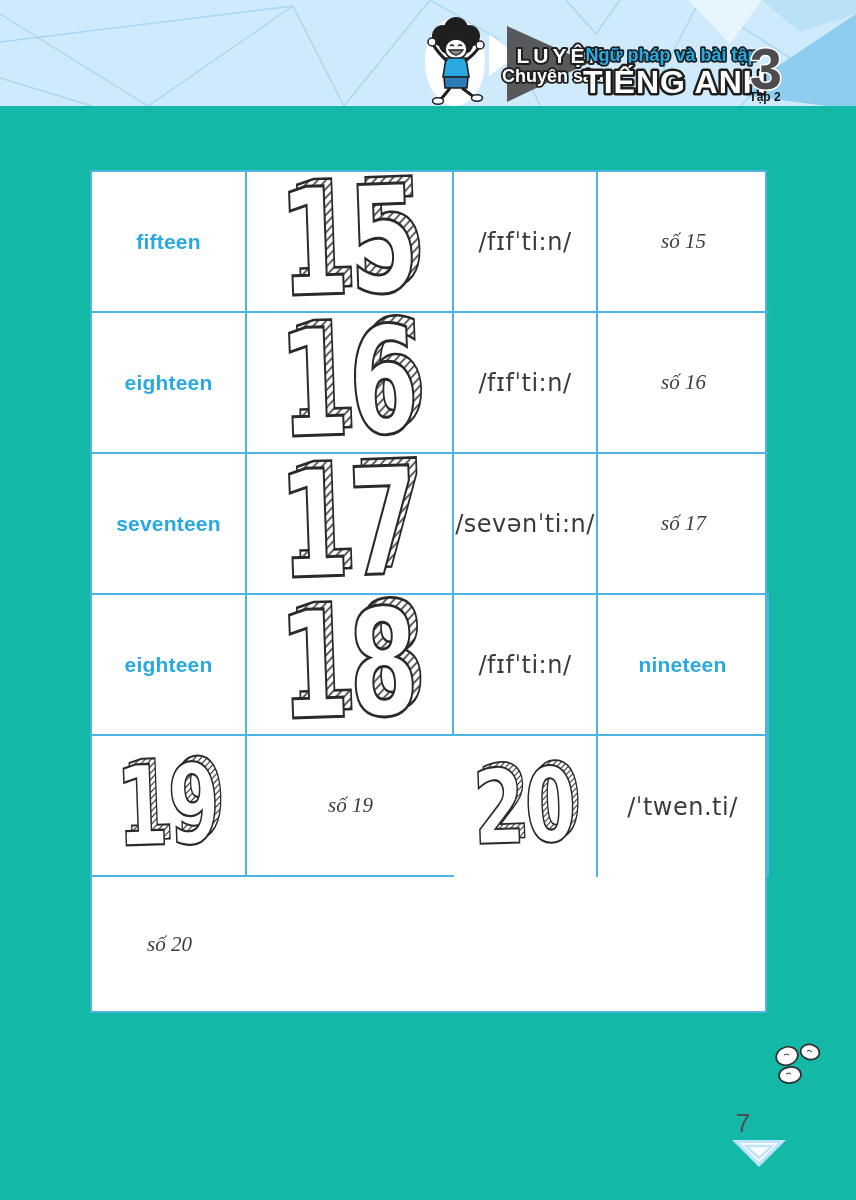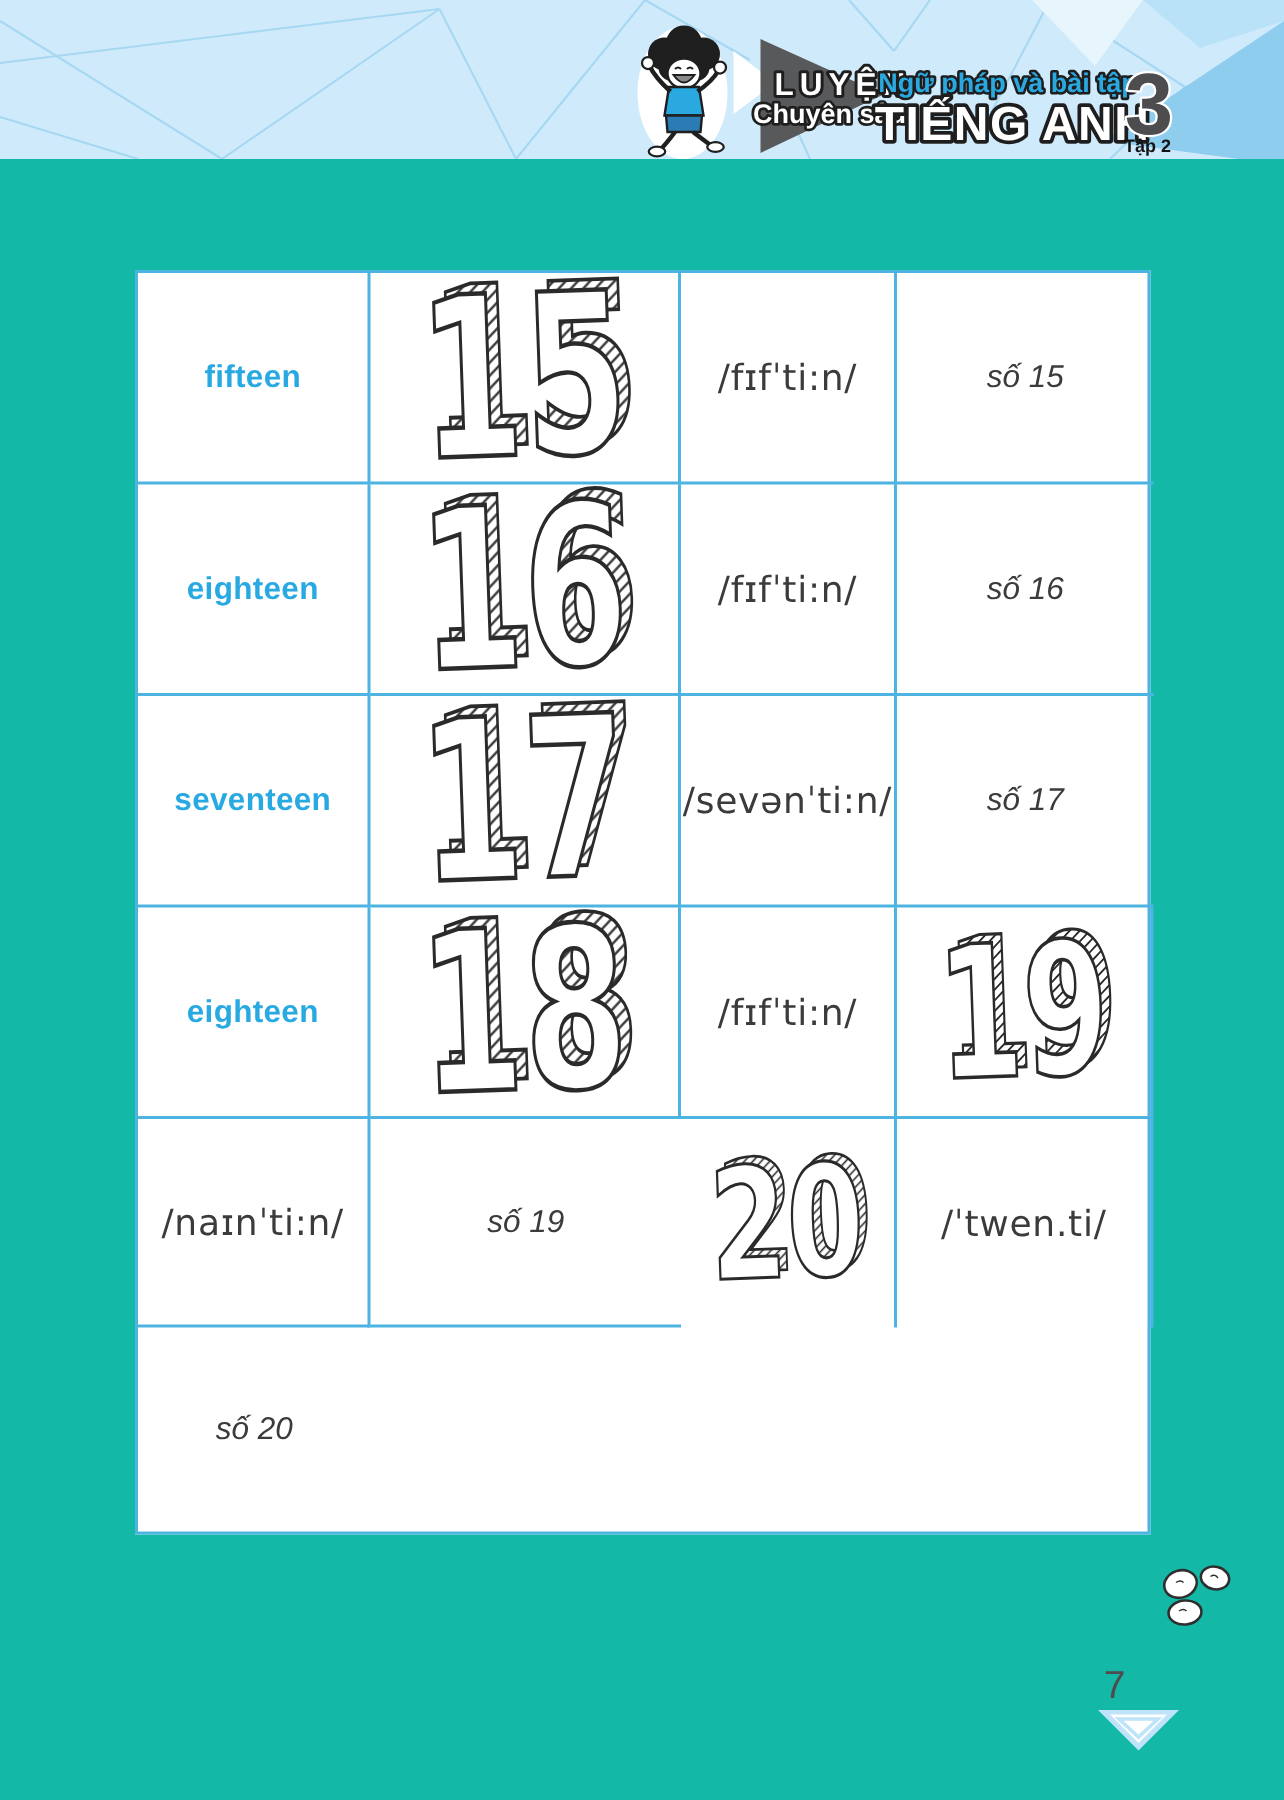--- a/index.html
+++ b/index.html
@@ -5,30 +5,30 @@
   html,body{margin:0;padding:0;background:#ffffff;}
   .page{position:relative;width:856px;height:1200px;background:#14b8a6;overflow:hidden;
         font-family:"Liberation Sans",sans-serif;}
 
   
   .banner{position:absolute;left:0;top:0;width:856px;height:106px;}
   .banner svg{display:block;}
   .logo-txt{font-family:"Liberation Sans",sans-serif;font-weight:bold;stroke-linejoin:round;}
 
   
-  .vocab-table{position:absolute;left:90px;top:180px;width:677px;height:843px;
+  .vocab-table{position:absolute;left:90px;top:170px;width:677px;height:843px;
                display:grid;grid-template-columns:155px 207px 144px 171px;
                grid-template-rows:repeat(6,1fr);
                border:2px solid #4db4e2;box-sizing:border-box;background:#fff;}
   .cell{display:flex;align-items:center;justify-content:center;
         border-right:2px solid #4db4e2;border-bottom:2px solid #4db4e2;box-sizing:border-box;}
   .cell.last-col{border-right:none;}
   .word-label{font-weight:bold;font-size:21px;color:#29a9e1;letter-spacing:.2px;}
   .ipa-label{font-family:"DejaVu Sans",sans-serif;font-size:24px;color:#3b3b3d;letter-spacing:.5px;}
-  .meaning-label{font-style:italic;font-size:21px;color:#3b3b3d;}
+  .meaning-label{font-style:italic;font-size:21px;color:#3b3b3d;font-family:Liberation Serif, serif;}
   .num{font-family:"DejaVu Sans",sans-serif;font-weight:bold;font-size:150px;}
   .num.back{fill:url(#hatch);stroke:#2a2a2a;stroke-width:2.6;}
   .num.front{fill:#ffffff;stroke:#2a2a2a;stroke-width:3;}
 
   
   .pebbles{position:absolute;left:772px;top:1042px;}
   .page-number{position:absolute;left:720px;top:1108px;width:46px;text-align:center;
                font-size:26px;color:#4d4d4f;}
   .footer-triangle{position:absolute;left:731px;top:1139px;}
 </style>
@@ -169,29 +169,29 @@
           <text class="num back" x="111" y="115" text-anchor="middle" textLength="140" lengthAdjust="spacingAndGlyphs">18</text>
           <text class="num front" x="103" y="122" text-anchor="middle" textLength="140" lengthAdjust="spacingAndGlyphs">18</text>
         </g>
         </svg>
       </div>
     <div class="cell">
       <span class="ipa-label">/fɪfˈti:n/</span>
       </div>
 
     <div class="cell">
+      <span class="word-label">nineteen</span>
+      </div>
+    <div class="cell">
       <svg width="205" height="139" viewBox="0 0 207 140">
         <g transform="rotate(-2 103 70)">
           <text class="num back" x="111" y="115" text-anchor="middle" textLength="140" lengthAdjust="spacingAndGlyphs">19</text>
           <text class="num front" x="103" y="122" text-anchor="middle" textLength="140" lengthAdjust="spacingAndGlyphs">19</text>
         </g>
         </svg>
-      </div>
-    <div class="cell">
-      <span class="ipa-label">/naɪnˈti:n/</span>
       </div>
     <div class="cell last-col">
       <span class="meaning-label">số 19</span>
       </div>
 
     <div class="cell" style="border-bottom:none">
       <svg width="205" height="139" viewBox="0 0 207 140">
         <g transform="rotate(-2 103 70)">
           <text class="num back" x="111" y="115" text-anchor="middle" textLength="150" lengthAdjust="spacingAndGlyphs">20</text>
           <text class="num front" x="103" y="122" text-anchor="middle" textLength="150" lengthAdjust="spacingAndGlyphs">20</text>

